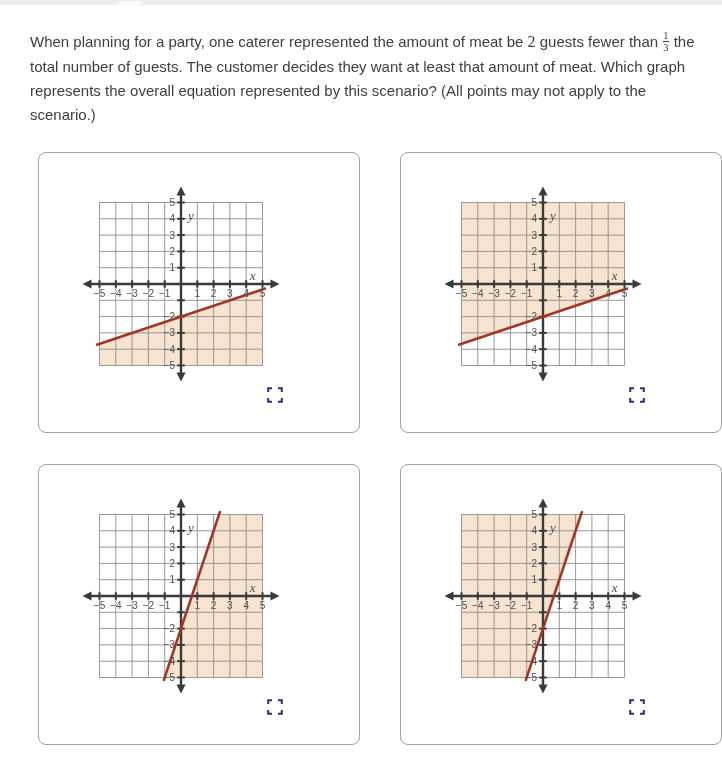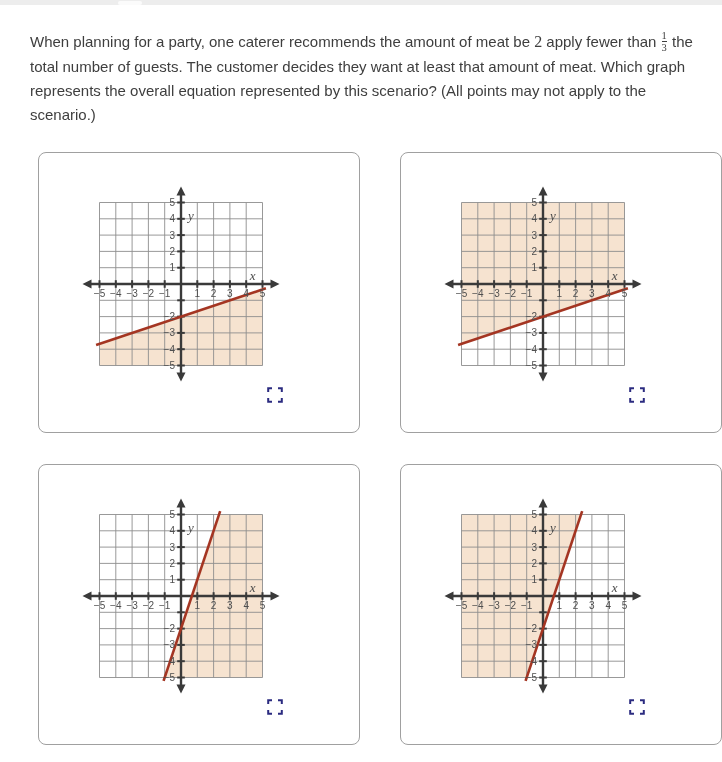--- a/index.html
+++ b/index.html
@@ -24,23 +24,23 @@
                  cursor:pointer; display:block; }
 </style>
 </head>
 <body>
 
 <div class="top-strip">
   <div class="strip-handle"></div>
 </div>
 
 <p class="question">
-  <span>When planning for a party, one caterer recommends the amount of meat be</span>
+  <span>When planning for a party, one caterer represented the amount of meat be</span>
   <span class="mathnum">2</span>
-  <span>apply fewer than</span>
+  <span>guests fewer than</span>
   <span class="frac">
       <span class="num">1</span>
       <span class="den">3</span>
     </span>
   <span>the total number of guests. The customer decides they want at least that amount of meat. Which graph represents the overall equation represented by this scenario? (All points may not apply to the scenario.)</span>
 </p>
 
 <div class="options">
 
   <div class="card">

